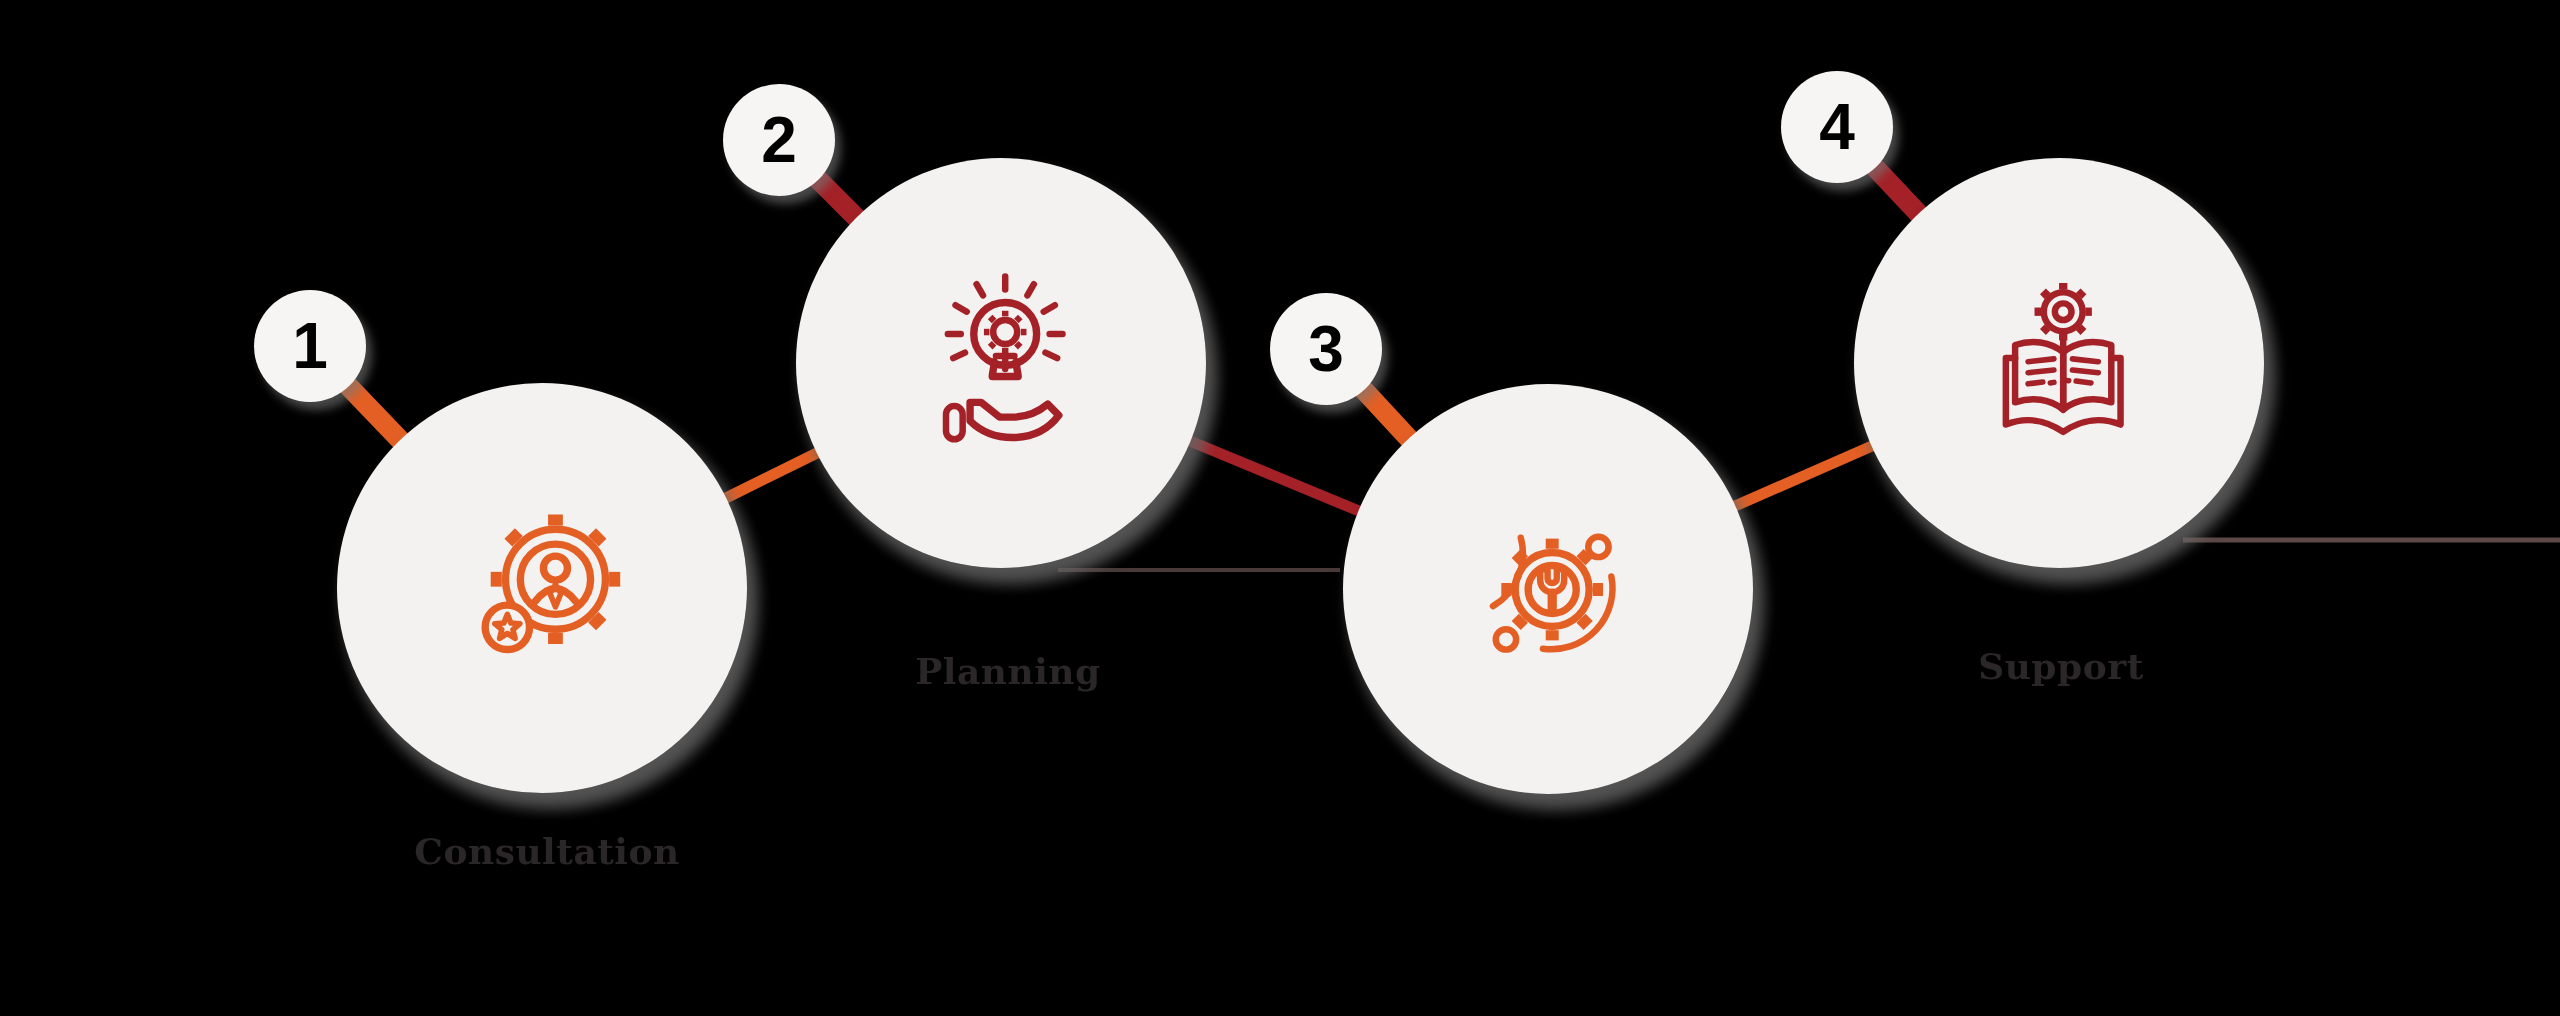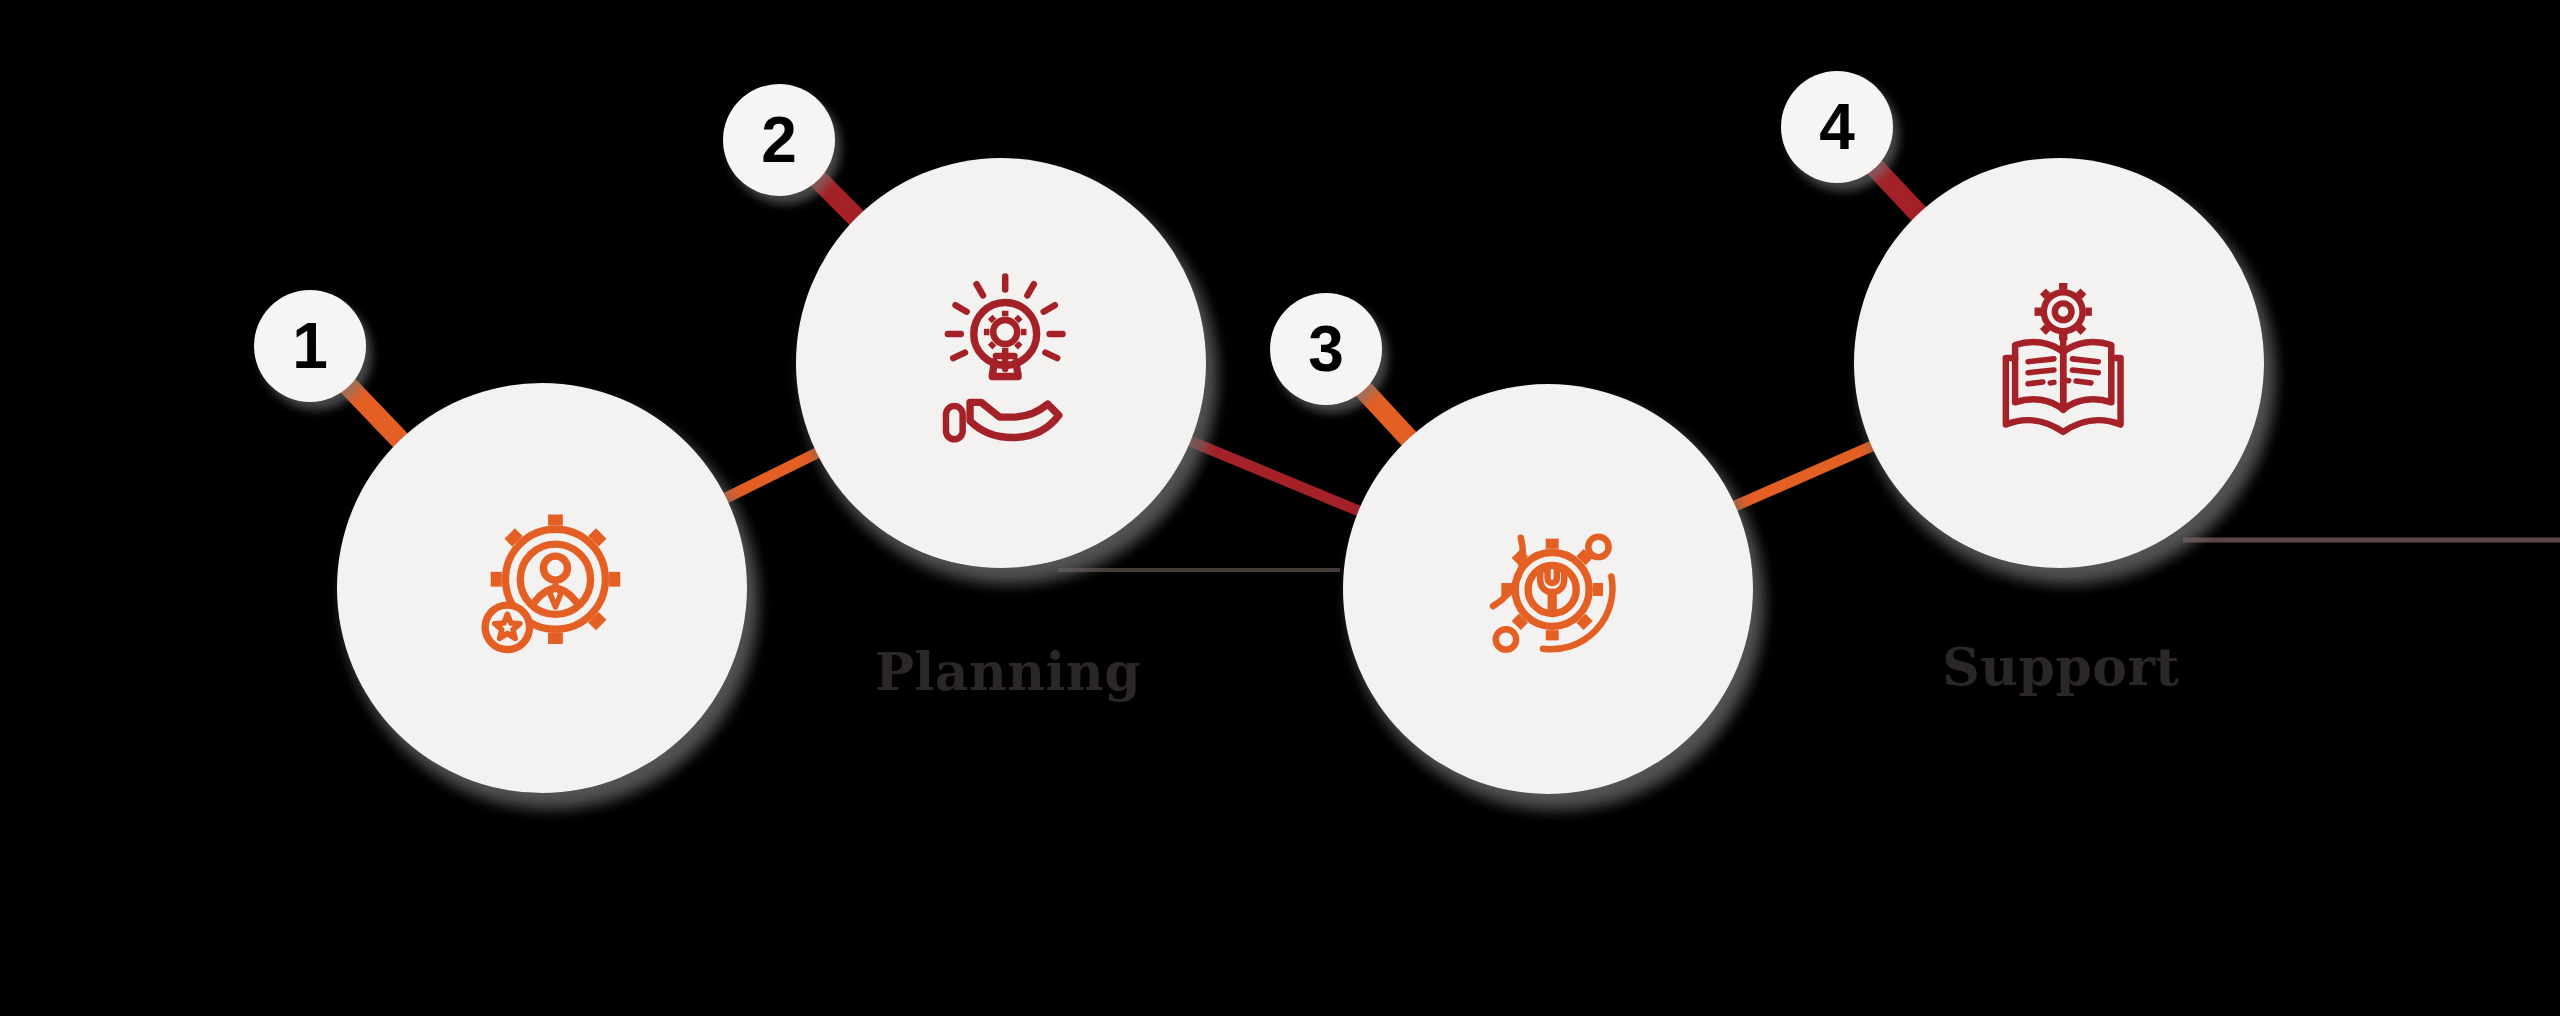--- a/index.html
+++ b/index.html
@@ -29,21 +29,21 @@
   .circle .inner{position:absolute;inset:0;border-radius:50%;background:var(--inner);
           display:flex;align-items:center;justify-content:center;
           box-shadow:6px 12px 16px rgba(90,90,90,.55);}
   .theme-orange .icon{color:var(--orange);}
   .theme-red .icon{color:var(--red);}
 
   .icon{width:185px;height:185px;fill:none;stroke:currentColor;stroke-width:4;
         stroke-linecap:round;stroke-linejoin:round;}
   .teeth{stroke-linecap:butt;}
 
-  .step-label{z-index:3;font-family:"DejaVu Serif",serif;font-weight:700;font-size:52px;
+  .step-label{z-index:3;font-family:"DejaVu Serif",serif;font-weight:700;font-size:36px;
         color:var(--label);white-space:nowrap;letter-spacing:.5px;}
 
   
   #b1{left:310px;top:346px;} #c1{left:542px;top:588px;} #l1{left:547px;top:851px;}
   #b2{left:779px;top:140px;} #c2{left:1001px;top:363px;} #l2{left:1008px;top:671px;}
   #b3{left:1326px;top:349px;} #c3{left:1548px;top:589px;} #l3{left:1551px;top:869px;}
   #b4{left:1837px;top:127px;} #c4{left:2059px;top:363px;} #l4{left:2061px;top:666px;}
 </style>
 </head>
 <body>
@@ -88,20 +88,21 @@
           <path d="M-11,12 q11,-14 22,0"></path>
           <path d="M0,3 l3,4.5 L0,15 l-3,-7.5 z" stroke-width="3"></path>
         </g>
         <g transform="translate(31,71)">
           <circle r="12" fill="#F3F2F0"></circle>
           <path stroke-width="3" d="M0,-7 L1.9,-2.3 6.8,-2 3,1.2 4.2,6 0,3.3 -4.2,6 -3,1.2 -6.8,-2 -1.9,-2.3 Z"></path>
         </g>
       </svg>
     </div>
   </div>
+  <div class="abs step-label" id="l1">Consultation</div>
 
   <div class="abs badge theme-red" id="b2">
     <span class="num">2</span>
   </div>
   <div class="abs circle theme-red" id="c2">
     <div class="inner">
       <svg class="icon" viewBox="0 0 100 100">
         <g transform="translate(52,34)" stroke-width="3.5">
           <line x1="24" y1="0" x2="31" y2="0"></line>
           <line x1="24" y1="0" x2="31" y2="0" transform="rotate(-30)"></line>

